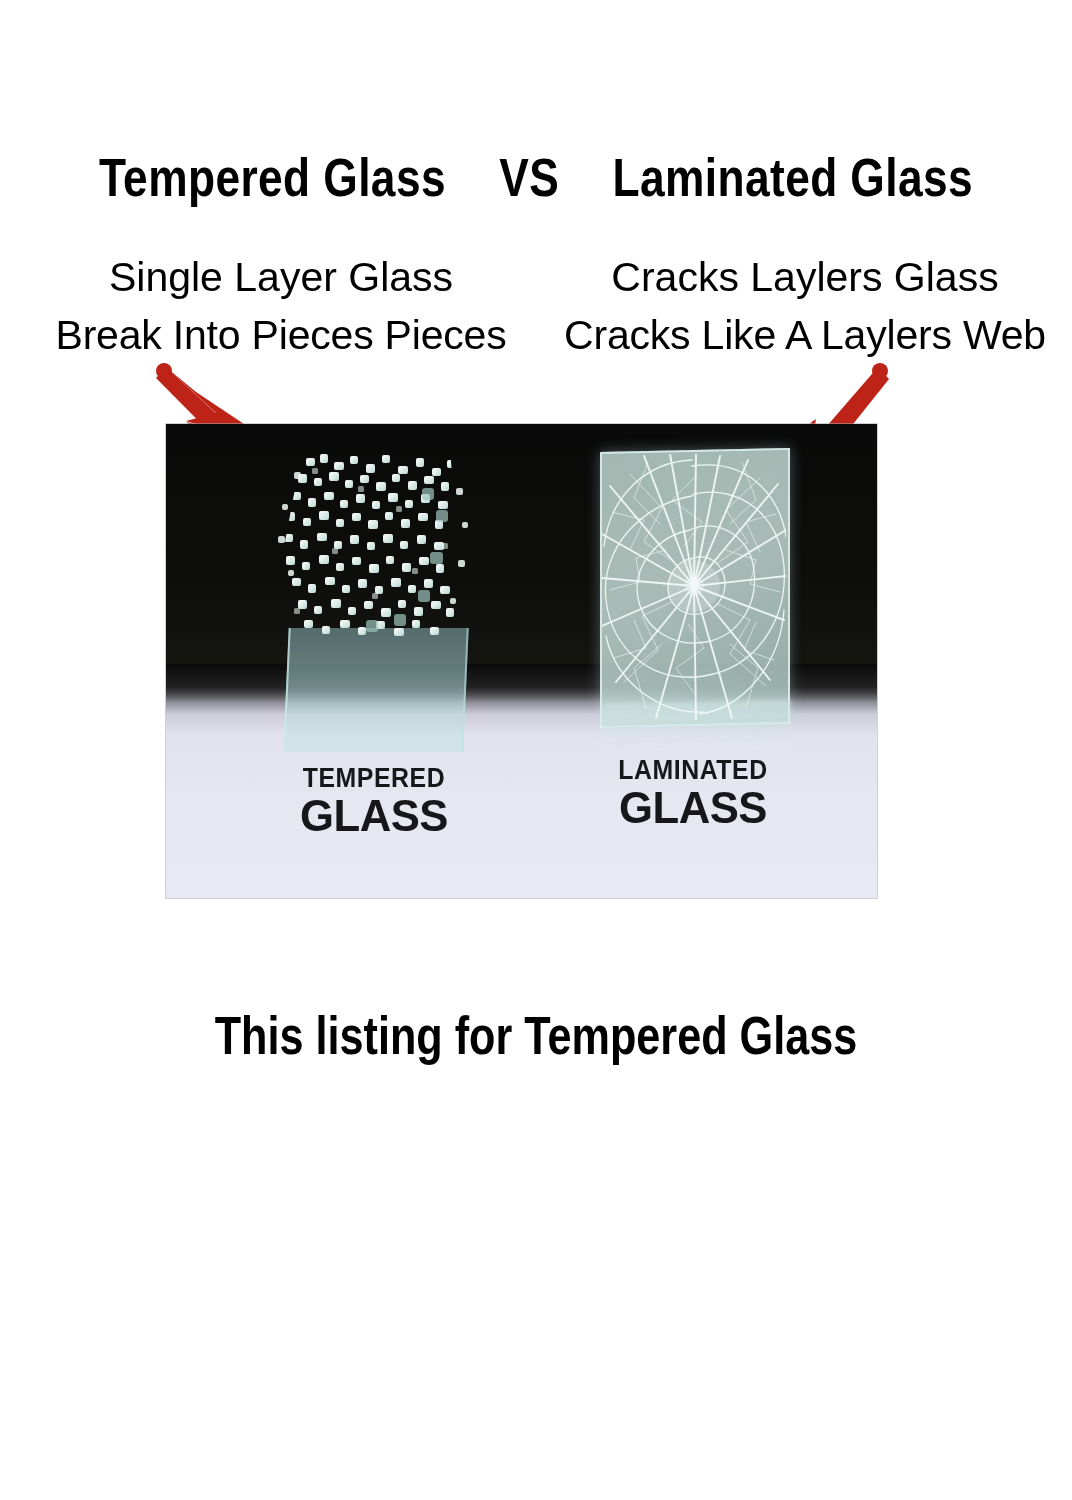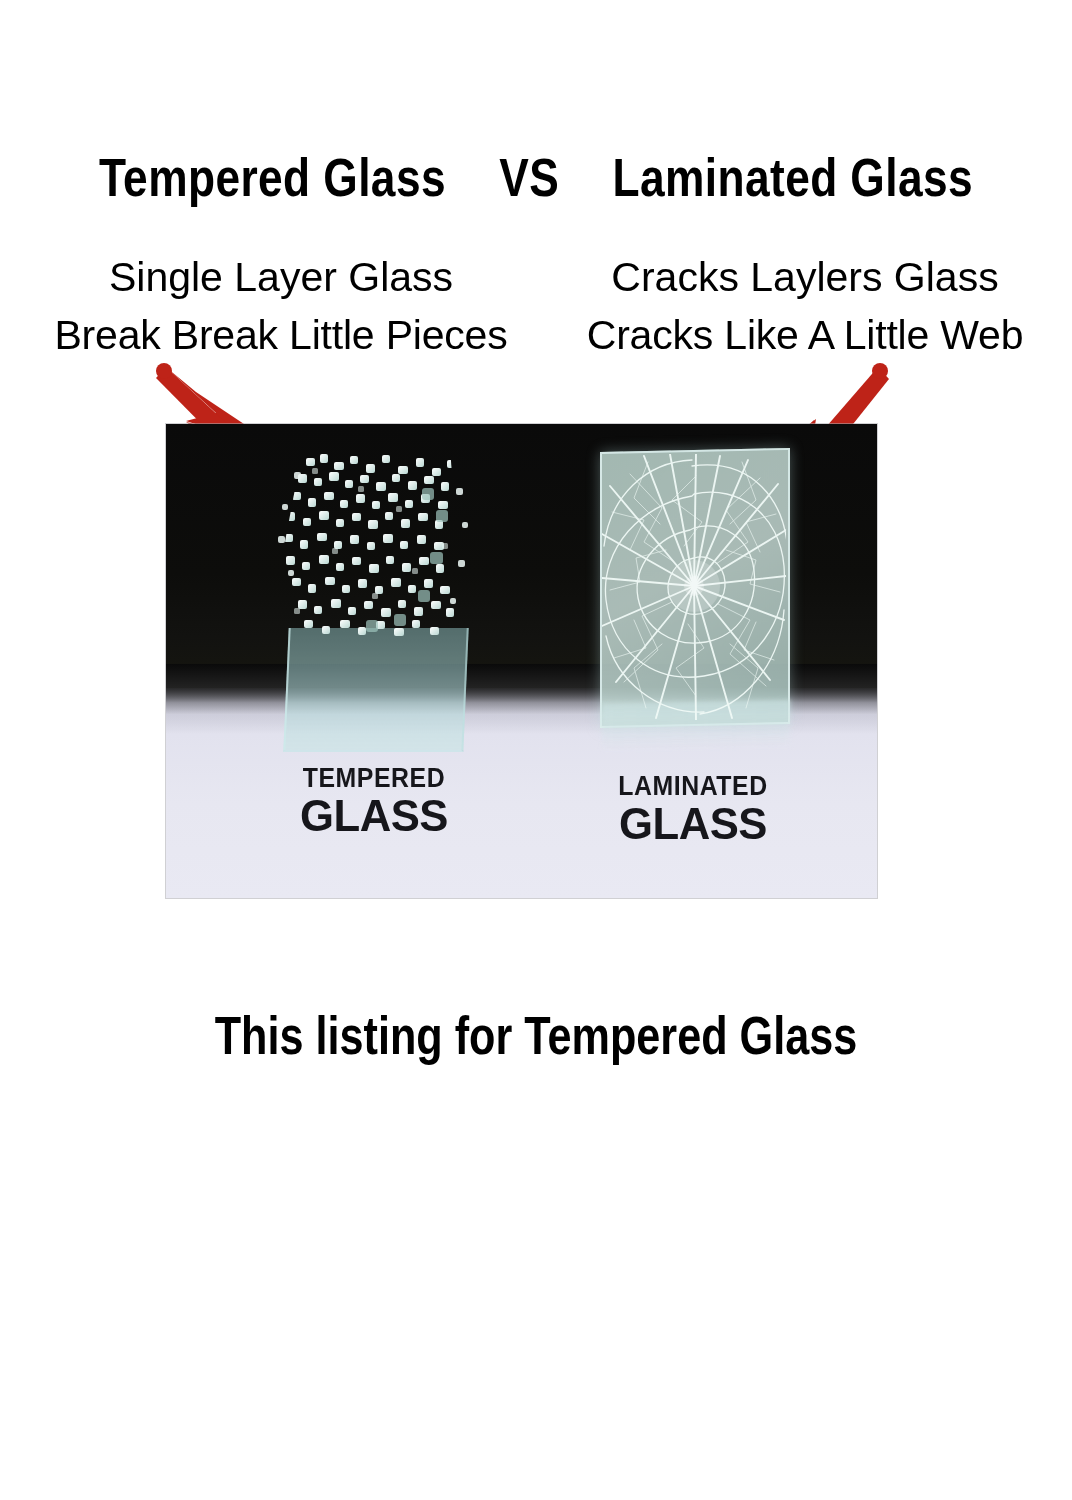--- a/index.html
+++ b/index.html
@@ -176,21 +176,21 @@
   }
   .photo-label .bot {
     display: block;
     font-weight: 700;
     font-size: 45px;
     line-height: 46px;
     letter-spacing: -0.5px;
     transform: scaleX(0.97);
   }
   .label-tempered  { left: 90px;  top: 340px; width: 236px; }
-  .label-laminated { left: 404px; top: 348px; width: 246px; }
+  .label-laminated { left: 404px; top: 332px; width: 246px; }
 
   
   .footer-line {
     position: absolute;
     left: 0;
     top: 1002px;
     width: 1072px;
     text-align: center;
     font-weight: 700;
     font-size: 54px;
@@ -207,25 +207,25 @@
   <span class="seg">Tempered Glass</span>
   <span class="vs-gap"></span>
   <span class="seg">VS</span>
   <span class="vs-gap"></span>
   <span class="seg">Laminated Glass</span>
 </div>
 
 <div class="captions">
   <div class="cap cap-left">
     <div class="l1">Single Layer Glass</div>
-    <div class="l2">Break Break Little Pieces</div>
+    <div class="l2">Break Into Pieces Pieces</div>
   </div>
   <div class="cap cap-right">
     <div class="l1">Cracks Laylers Glass</div>
-    <div class="l2">Cracks Like A Little Web</div>
+    <div class="l2">Cracks Like A Laylers Web</div>
   </div>
 </div>
 
 <svg class="arrow-layer" width="1072" height="1500" viewBox="0 0 1072 1500" xmlns="http://www.w3.org/2000/svg">
 
   <g>
     <path d="M 167 368
              L 216 413
              L 186 421
              L 292 455

